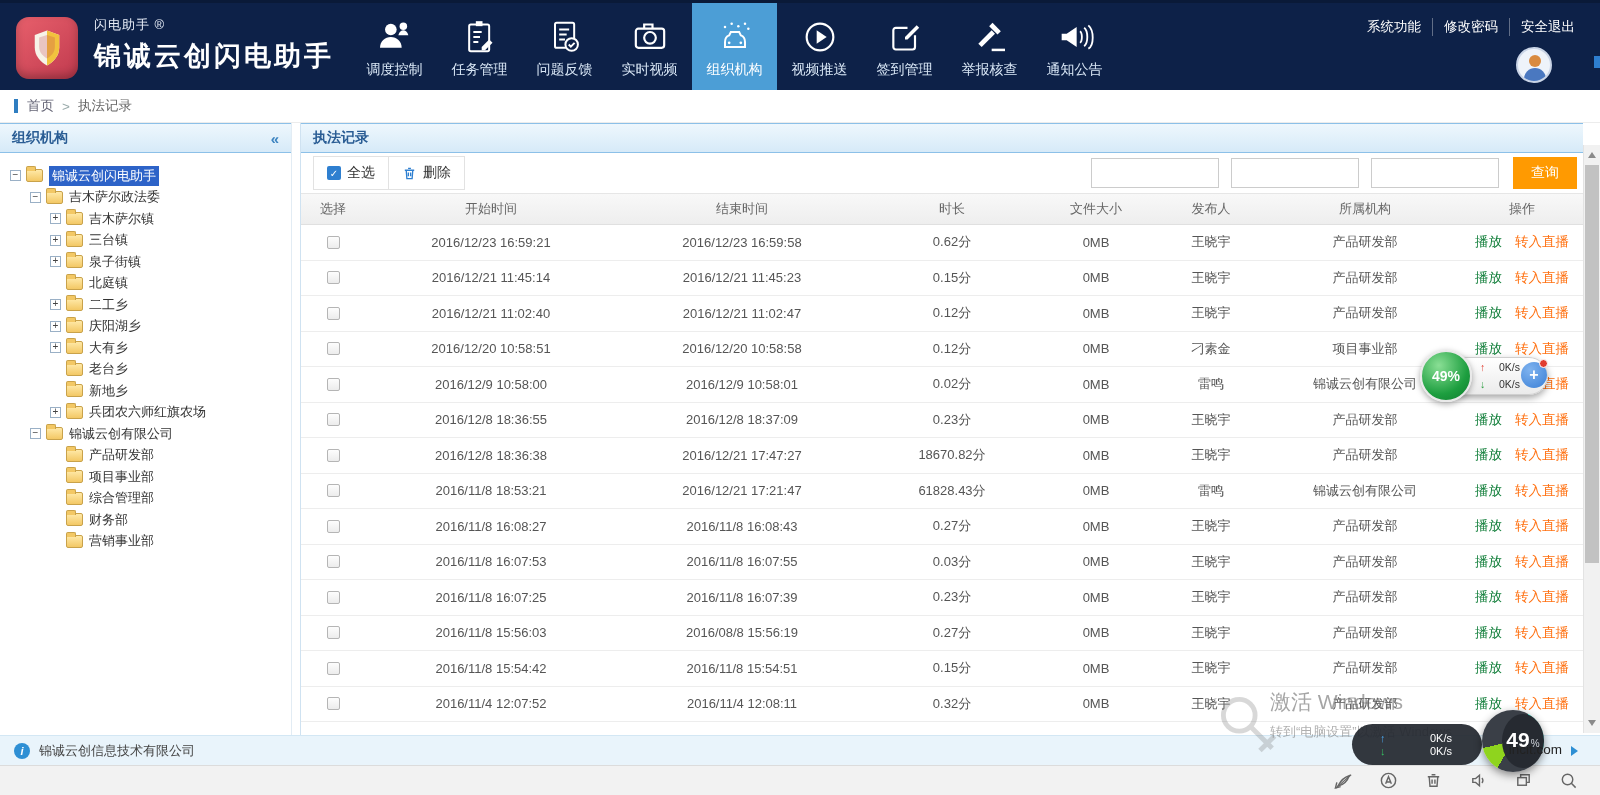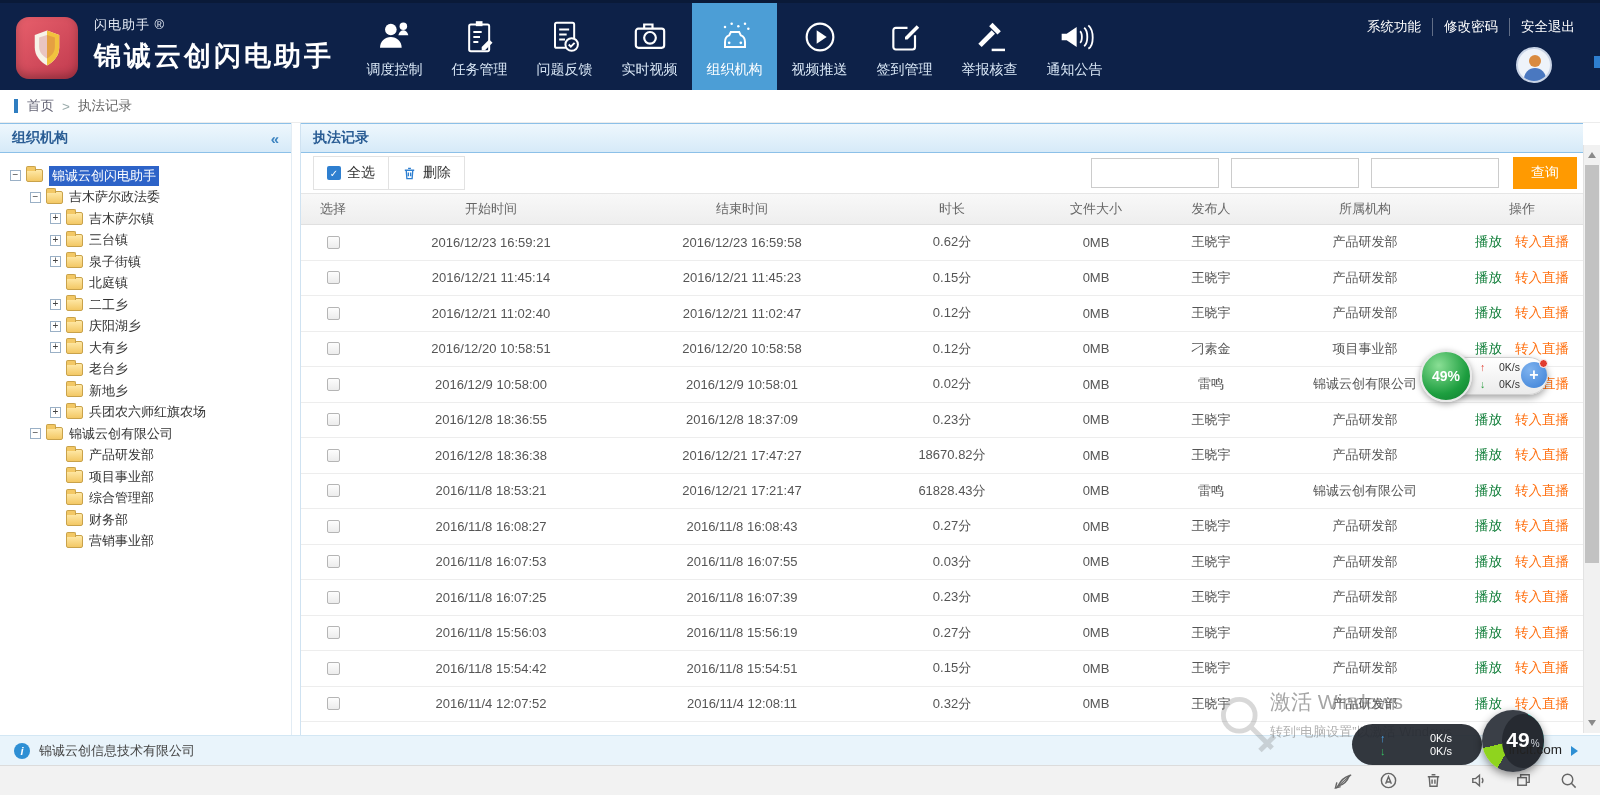--- a/index.html
+++ b/index.html
@@ -620,21 +620,21 @@
             <span class="play">播放</span>
             <span class="live">转入直播</span>
           </span>
         </div>
 
         <div class="trow">
           <span class="td c0">
             <span class="cb"></span>
           </span>
           <span class="td c1">2016/11/8 15:56:03</span>
-          <span class="td c2">2016/11/8 15:56:19</span>
+          <span class="td c2">2016/08/8 15:56:19</span>
           <span class="td c3">0.27分</span>
           <span class="td c4">0MB</span>
           <span class="td c5">王晓宇</span>
           <span class="td c6">产品研发部</span>
           <span class="td c7 ops">
             <span class="play">播放</span>
             <span class="live">转入直播</span>
           </span>
         </div>
 

